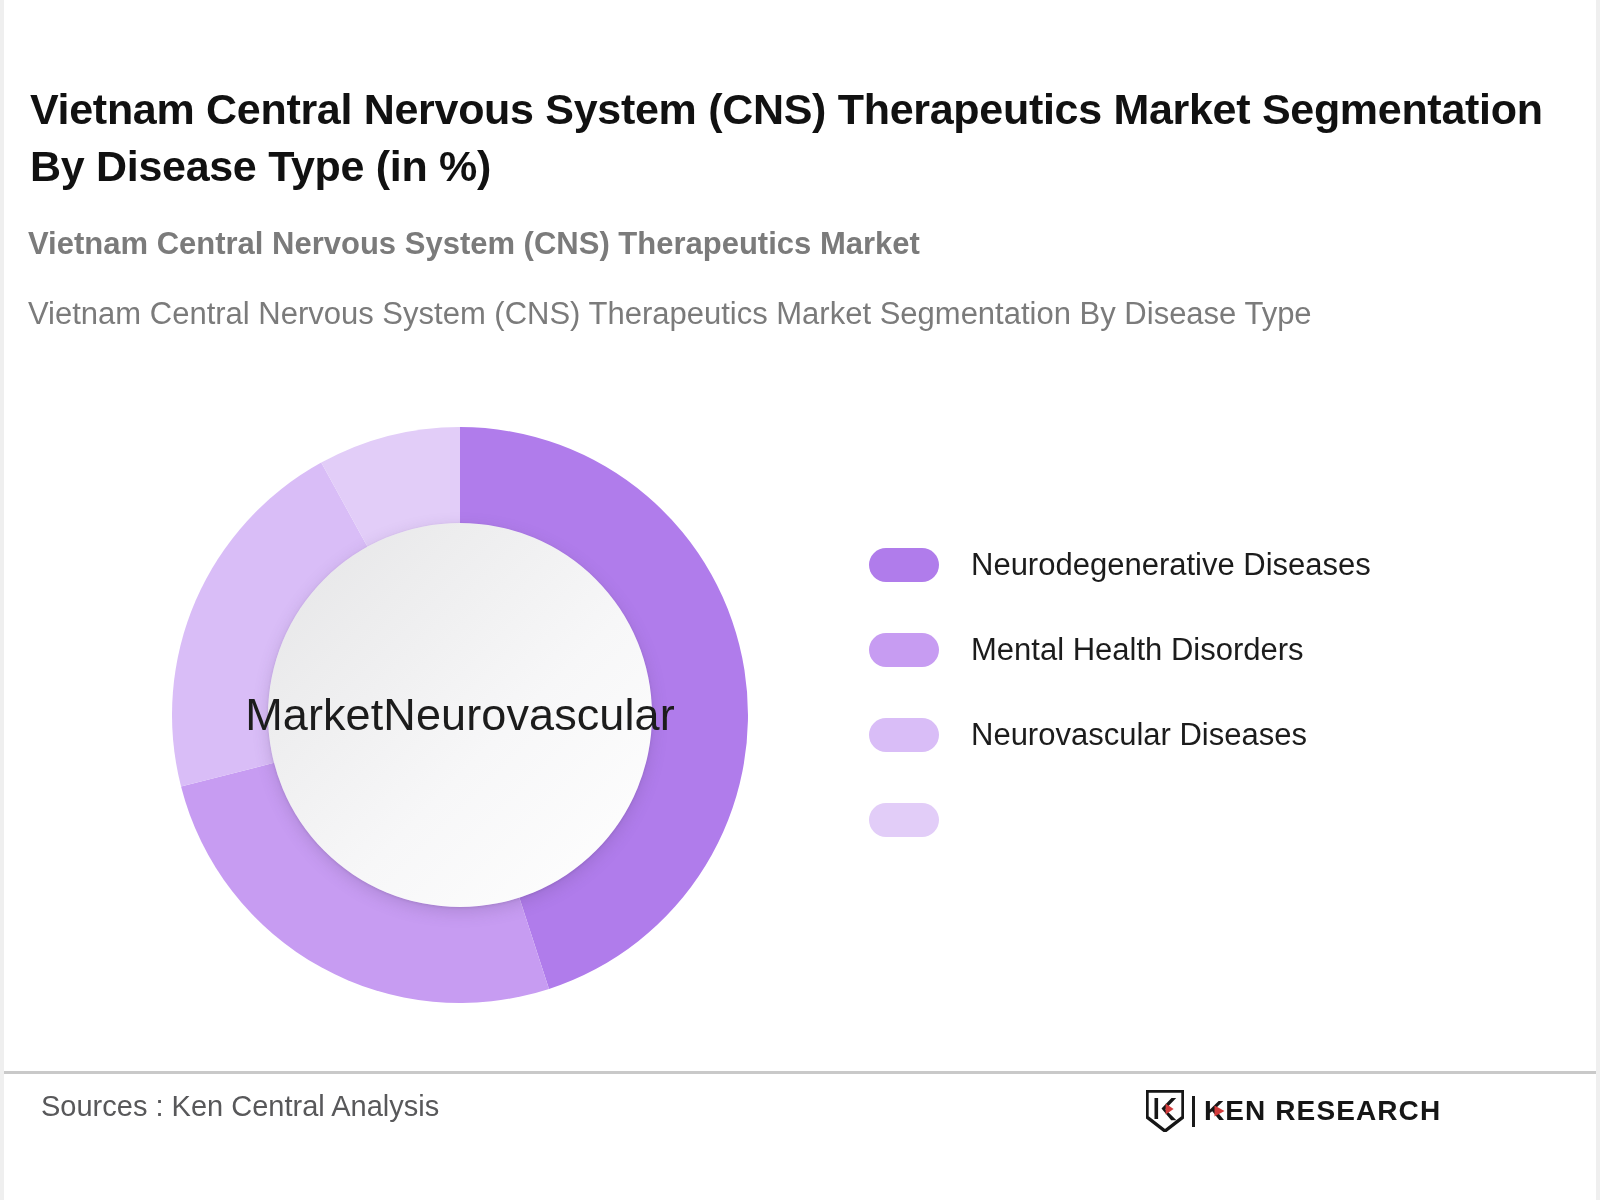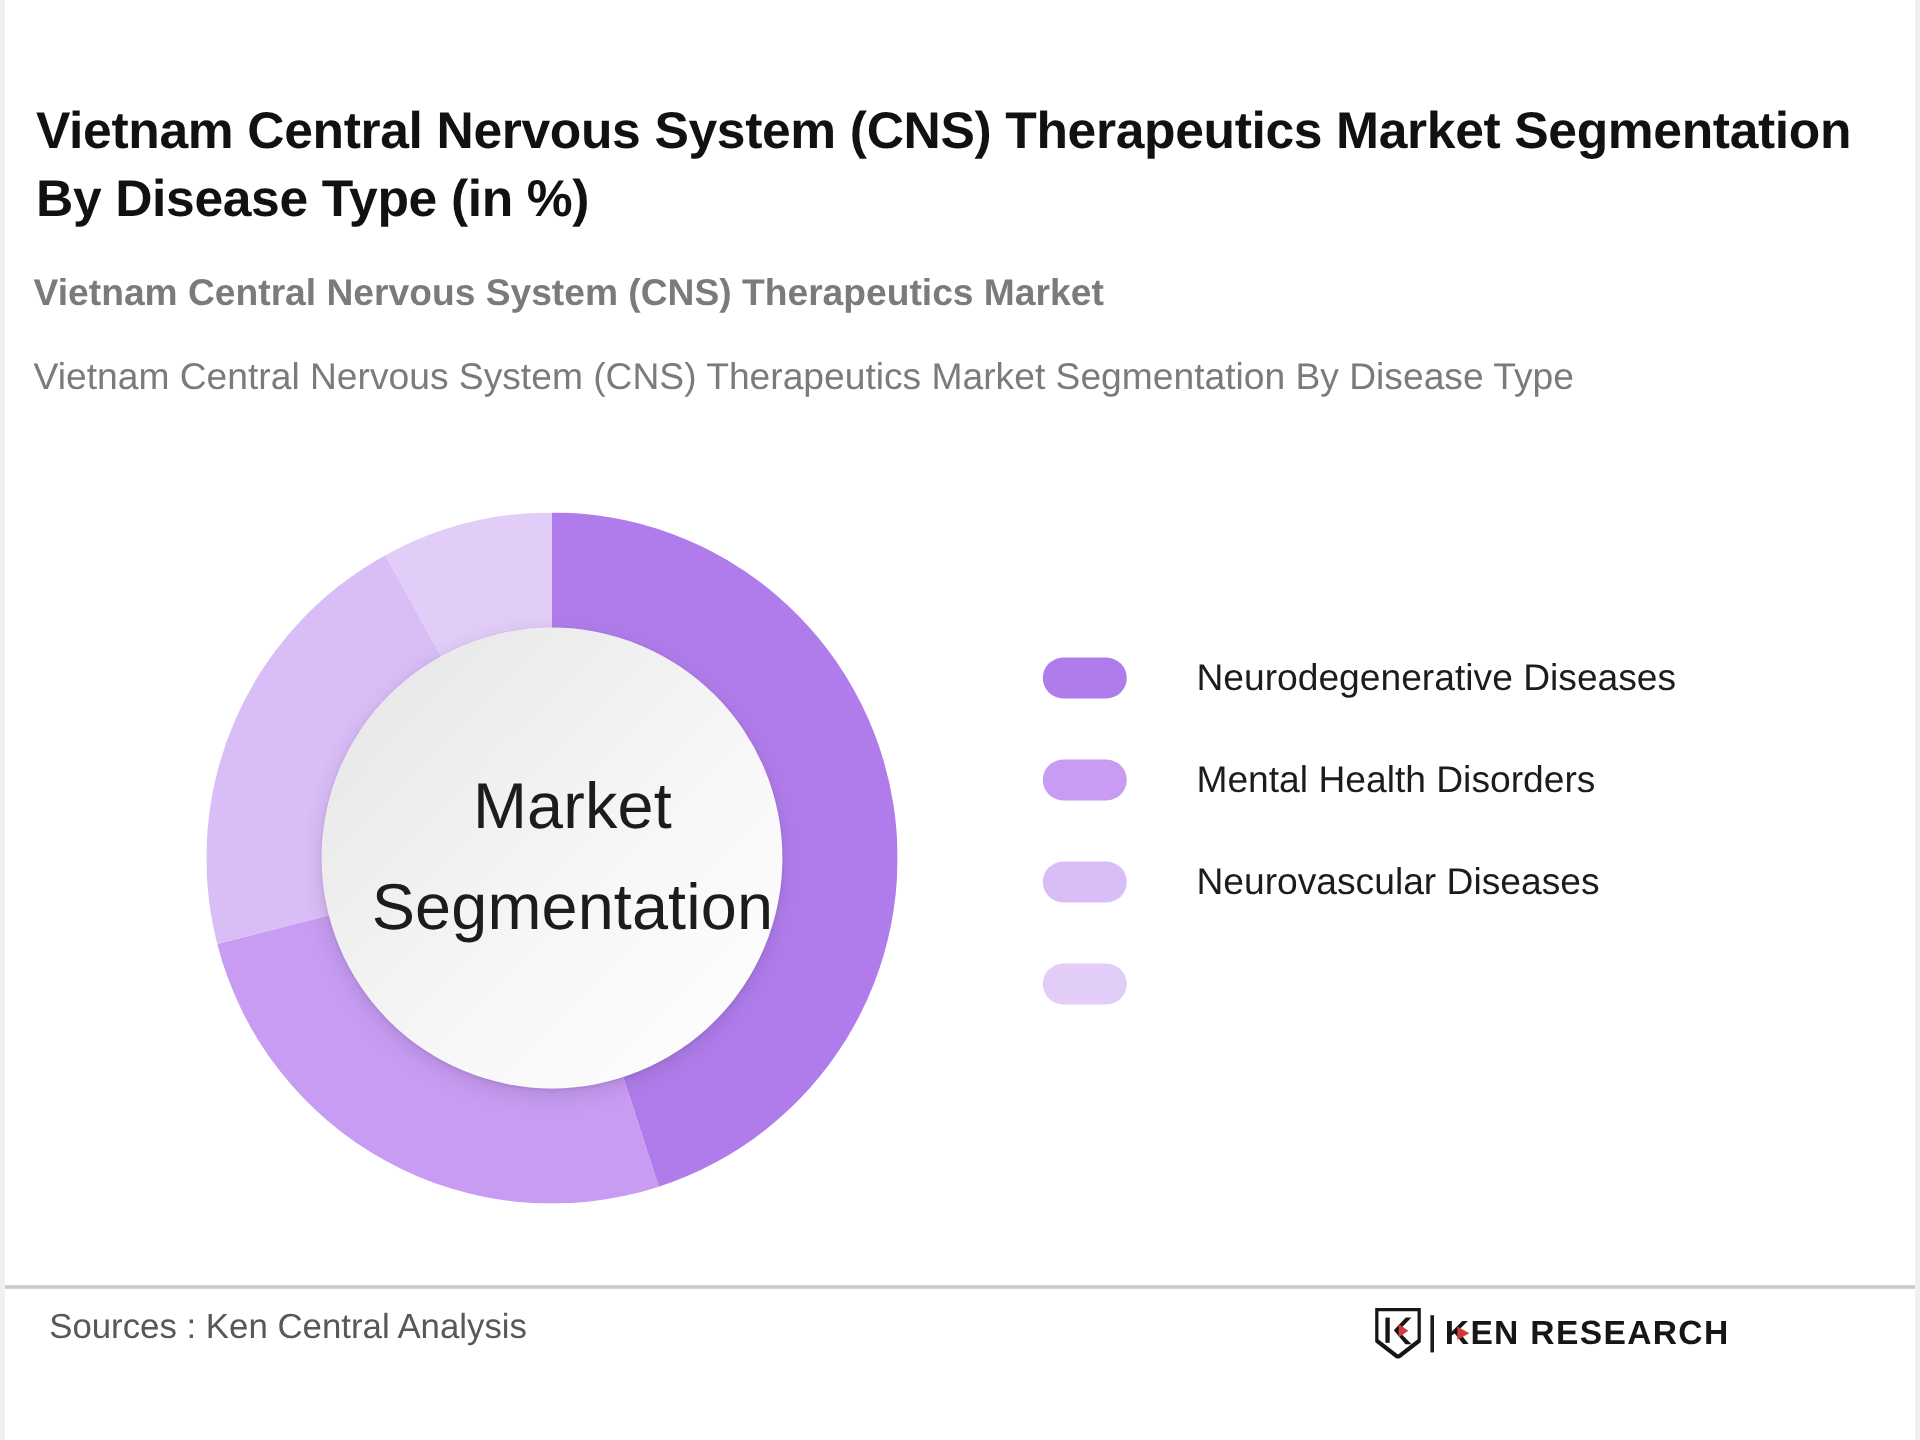--- a/index.html
+++ b/index.html
@@ -90,29 +90,28 @@
     top: 96px;
     width: 384px;
     height: 384px;
     border-radius: 50%;
     background: linear-gradient(135deg, #e4e4e6 0%, #ededee 26%, #f7f7f8 58%, #ffffff 100%);
     box-shadow: 0 5px 16px rgba(90,70,120,0.22),
                 0 1px 3px rgba(0,0,0,0.10);
   }
   .donut-center-text {
     position: absolute;
-    left: 113px;
+    left: 96px;
     top: 96px;
     width: 384px;
     height: 384px;
     display: flex;
-    flex-direction: column;
     align-items: center;
     justify-content: center;
-    font-size: 54px;
+    font-size: 45px;
     line-height: 1.55;
     color: #1c1c1c;
     text-align: center;
     letter-spacing: 0.1px;
   }
 
   
   .legend {
     position: absolute;
     left: 869px;
@@ -124,21 +123,21 @@
     align-items: center;
     height: 85px;
   }
   .legend-swatch {
     width: 70px;
     height: 34px;
     border-radius: 17px;
     flex: 0 0 auto;
   }
   .legend-label {
-    margin-left: 58px;
+    margin-left: 32px;
     font-size: 31px;
     color: #1c1c1c;
     white-space: nowrap;
     text-align: right;
   }
 
   
   .footer-rule {
     position: absolute;
     left: 4px;
@@ -194,21 +193,21 @@
       <g id="donut-slices">
           <path d="M 288 288 L 288.00 0.00 A 288 288 0 0 1 377.00 561.90 Z" fill="#b07ceb"></path>
           <path d="M 288 288 L 377.00 561.90 A 288 288 0 0 1 9.05 359.62 Z" fill="#c79cf2"></path>
           <path d="M 288 288 L 9.05 359.62 A 288 288 0 0 1 149.25 35.62 Z" fill="#d9bdf7"></path>
           <path d="M 288 288 L 149.25 35.62 A 288 288 0 0 1 288.00 0.00 Z" fill="#e2cdf8"></path>
         </g>
     </svg>
     <div class="donut-hole"></div>
     <div class="donut-center-text">
       <span>Market</span>
-      <span>Segmentation</span>
+      <span>Neurovascular</span>
     </div>
   </div>
 
   <div class="legend" id="legend">
       <div class="legend-item">
         <span class="legend-swatch" style="background: rgb(176, 124, 235);"></span>
         <span class="legend-label">Neurodegenerative Diseases</span>
       </div>
       <div class="legend-item">
         <span class="legend-swatch" style="background: rgb(199, 156, 242);"></span>

